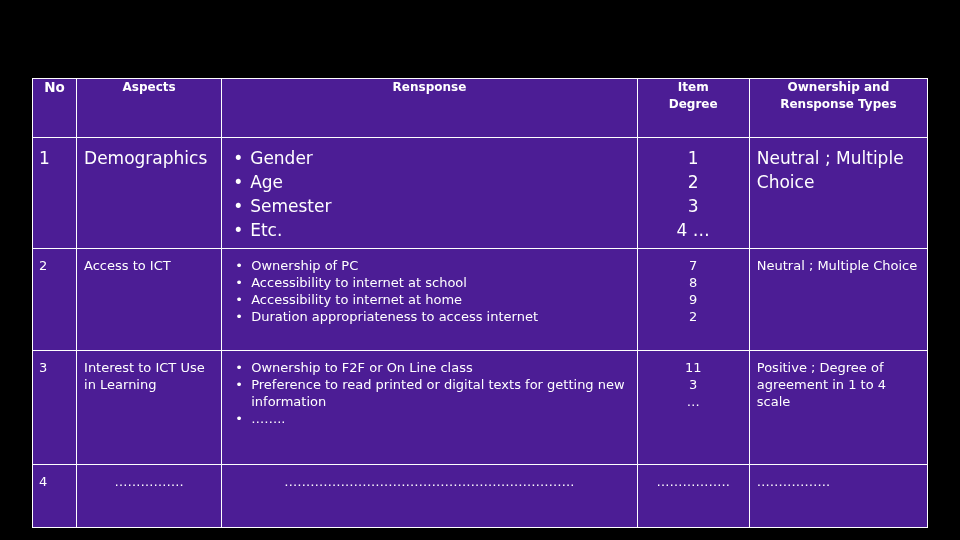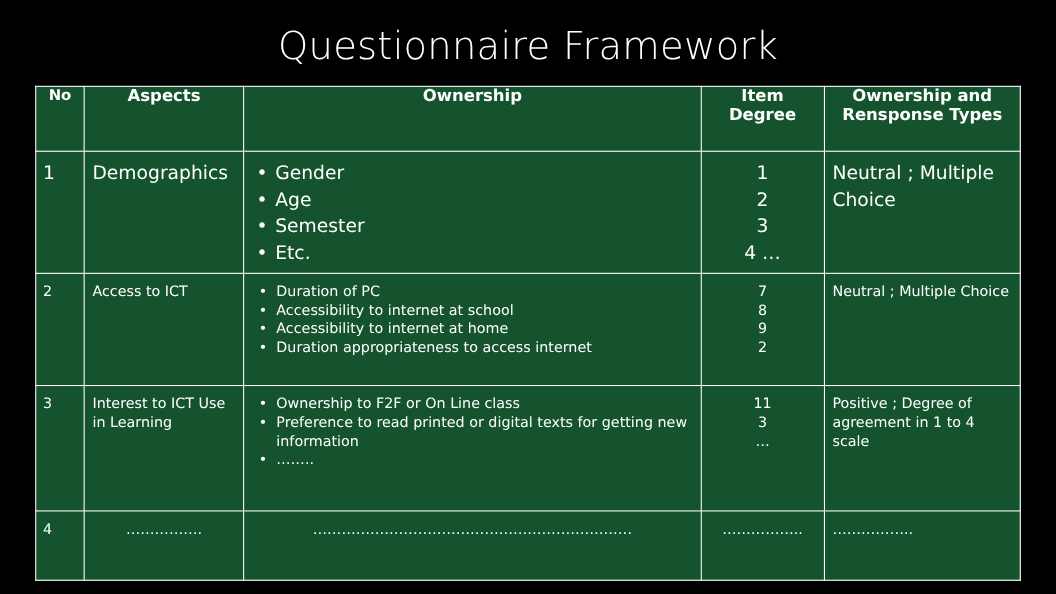--- a/index.html
+++ b/index.html
@@ -39,34 +39,34 @@
     left: 32px;
     top: 78px;
     width: 896px;
     border-collapse: collapse;
     table-layout: fixed;
   }
   #framework-table td, #framework-table th {
     border: 1px solid #ffffff;
     padding: 0;
     vertical-align: top;
-    background: #14532d;
+    background: #4c1d95;
     color: #ffffff;
   }
   .col-no      { width: 44px; }
   .col-aspects { width: 145px; }
   .col-ind     { width: 415px; }
   .col-item    { width: 112px; }
   .col-qtype   { width: 178px; }
 
   
   thead th {
     height: 58px;
     font-weight: bold;
-    font-size: 15px;
+    font-size: 12px;
     line-height: 17px;
     vertical-align: middle;
     text-align: center;
     padding: 0 4px;
   }
   thead th.th-no { font-size: 13.5px; }
 
   
   .cell {
     padding: 8px 6px 6px 7px;
@@ -114,35 +114,34 @@
   .rowtall-3 { height: 114px; }
   .rowtall-4 { height: 63px; }
 
   .dots { letter-spacing: 0px; }
 </style>
 </head>
 <body>
 
 <div id="slide">
 
-  <div id="slide-title">Questionnaire Framework</div>
 
   <table id="framework-table">
     <colgroup>
       <col class="col-no">
       <col class="col-aspects">
       <col class="col-ind">
       <col class="col-item">
       <col class="col-qtype">
     </colgroup>
     <thead>
       <tr>
         <th class="th-no">No</th>
         <th>Aspects</th>
-        <th>Ownership</th>
+        <th>Rensponse</th>
         <th>
           <span>Item</span><br>
           <span>Degree</span>
         </th>
         <th>
           <span>Ownership and</span><br>
           <span>Rensponse Types</span>
         </th>
       </tr>
     </thead>
@@ -183,21 +182,21 @@
       <tr class="rowtall-2">
         <td>
           <div class="cell num">2</div>
         </td>
         <td>
           <div class="cell">Access to ICT</div>
         </td>
         <td>
           <div class="cell">
             <ul class="bullets">
-              <li><span class="bl">•</span><span>Duration of PC</span></li>
+              <li><span class="bl">•</span><span>Ownership of PC</span></li>
               <li><span class="bl">•</span><span>Accessibility to internet at school</span></li>
               <li><span class="bl">•</span><span>Accessibility to internet at home</span></li>
               <li><span class="bl">•</span><span>Duration appropriateness to access internet</span></li>
             </ul>
           </div>
         </td>
         <td>
           <div class="cell center">
             <div class="numstack small">
               <span>7</span>

